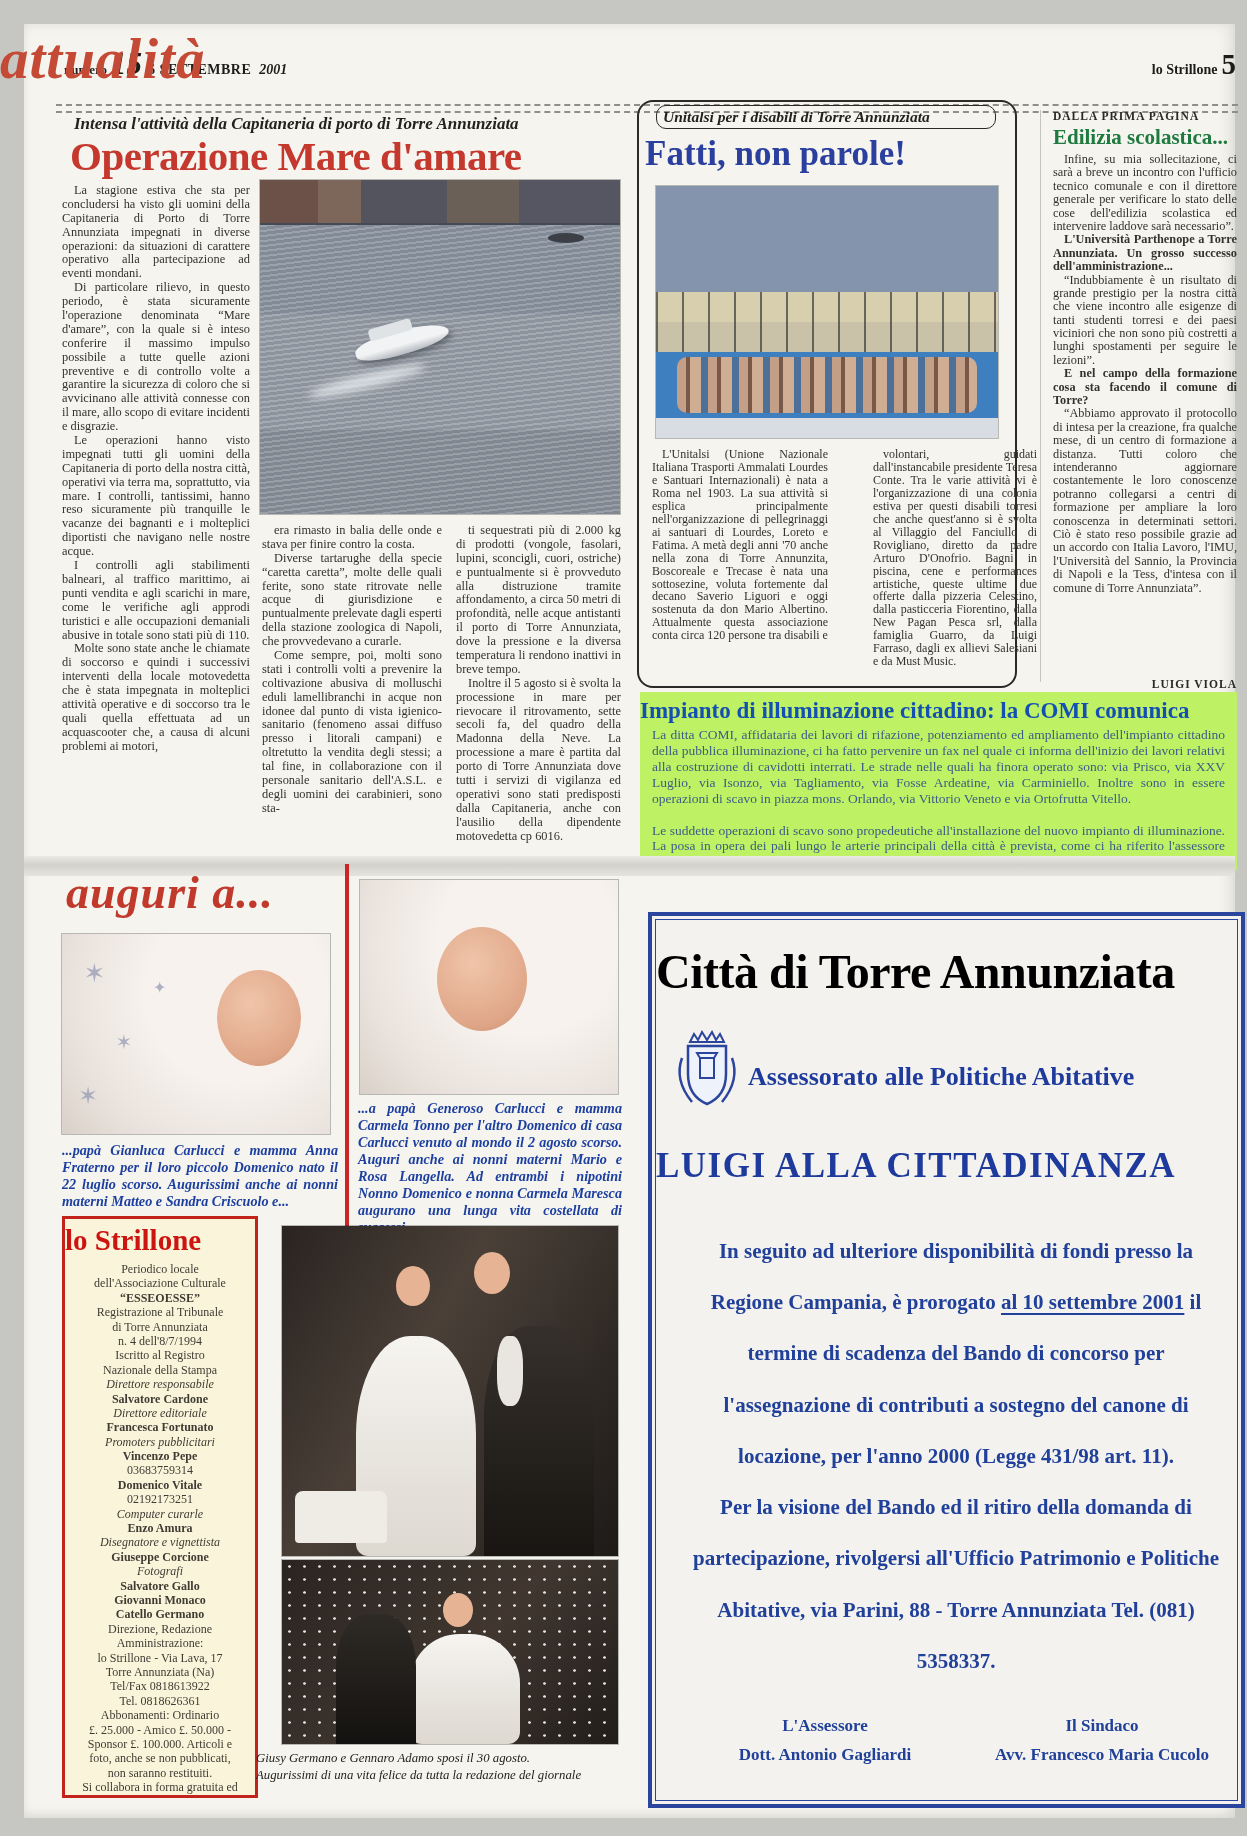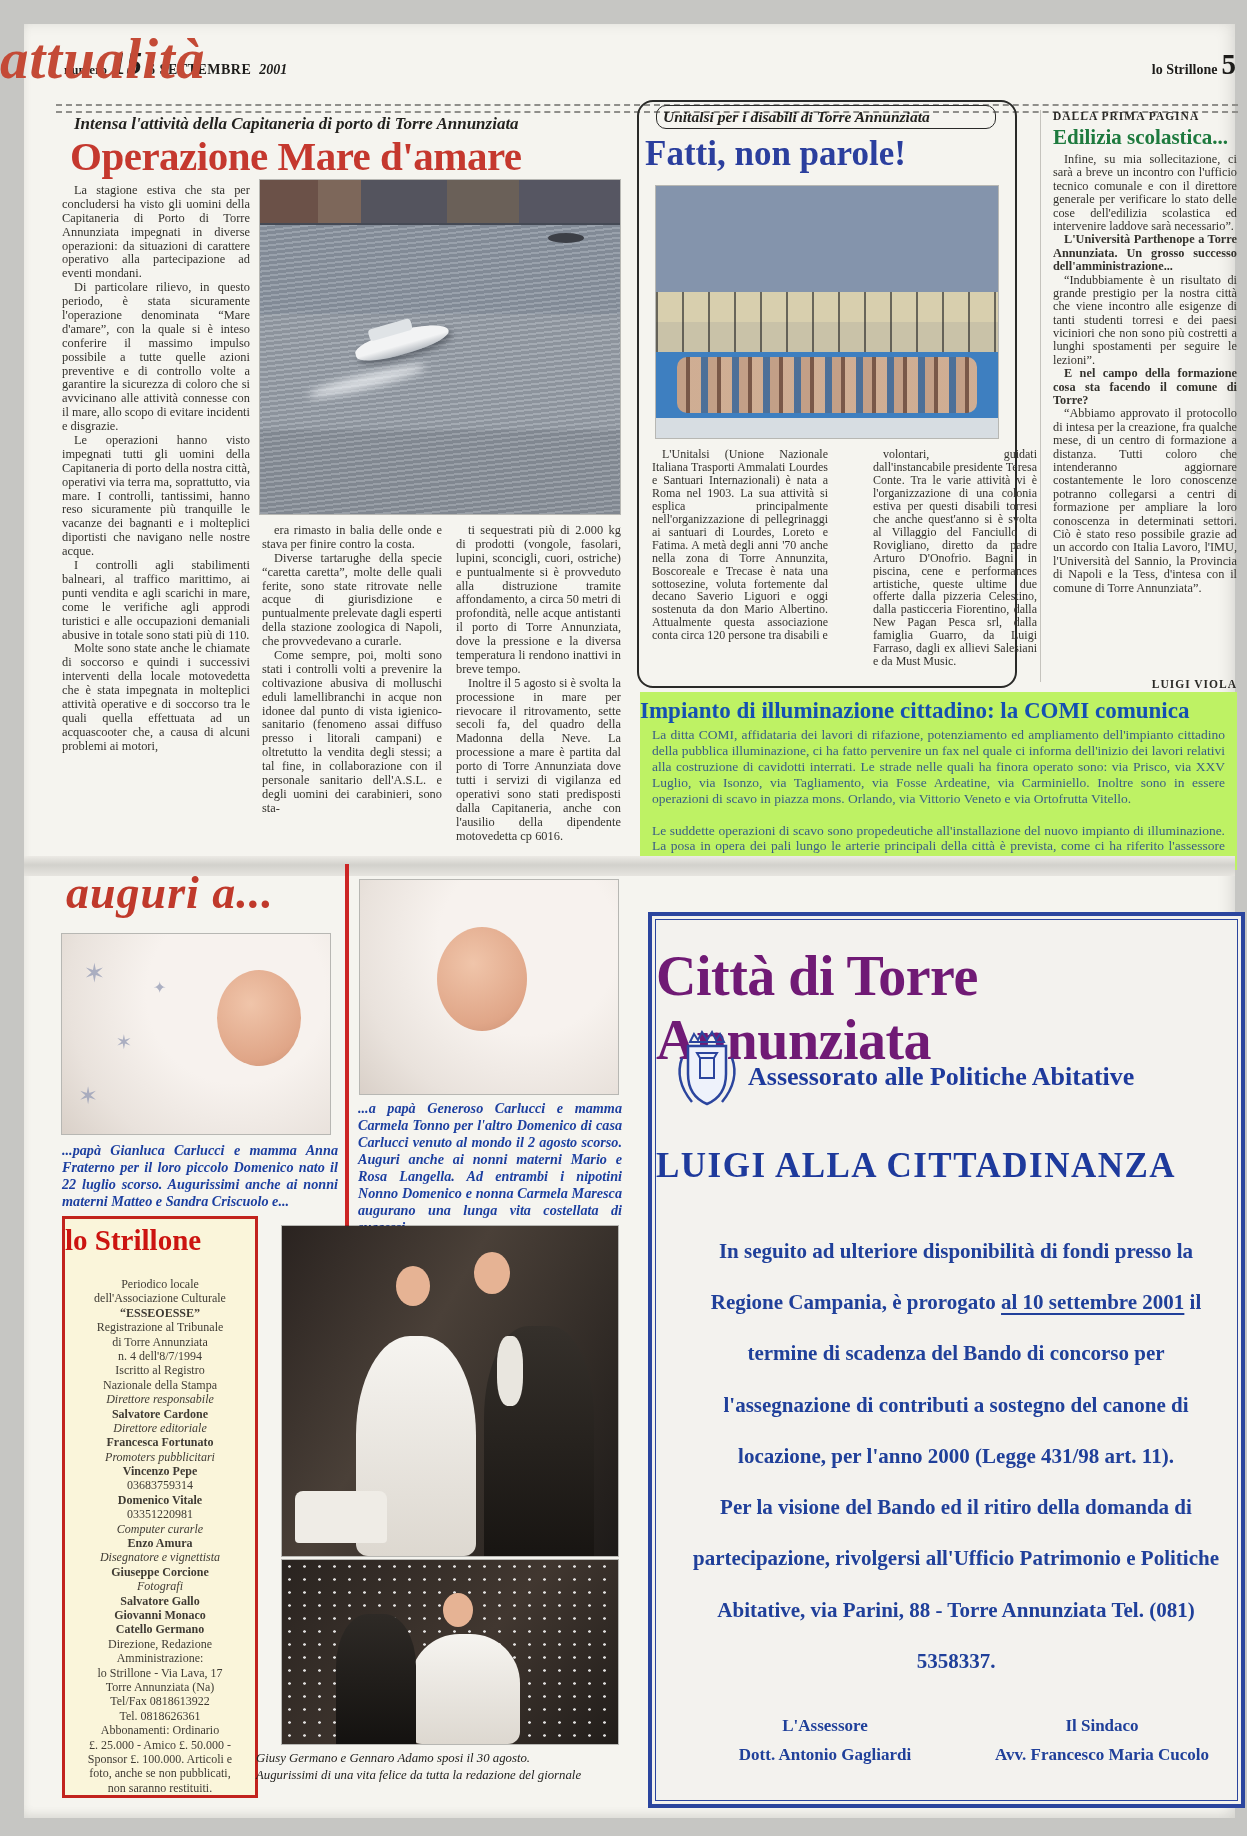--- a/index.html
+++ b/index.html
@@ -57,21 +57,21 @@
   .mhlines{font-size:12px;line-height:1.2;color:#3f3b34;text-align:center;}
   .mhlines .it{font-style:italic;}
   .mhlines .b{font-weight:bold;}
 
   
   .wcap{font-size:12.8px;font-style:italic;font-weight:normal;color:#23221f;line-height:1.35;}
 
   
   .adbox{border:4px solid #2b459e;background:#f3f2ee;}
   .adbox .inner{position:absolute;inset:3px;border:1px solid #2b459e;pointer-events:none;}
-  .adtitle{font-size:56px;font-weight:bold;color:#701a75;letter-spacing:-.5px;}
+  .adtitle{font-size:48px;font-weight:bold;color:#000000;letter-spacing:-.5px;}
   .adsub{font-size:26px;font-weight:bold;color:#1e3a9c;}
   .adnotice{font-size:35px;font-weight:bold;color:#1e3a9c;letter-spacing:1.5px;}
   .adbody{font-size:21px;font-weight:bold;color:#20409a;line-height:2.44;text-align:center;}
   .adbody .u{text-decoration:underline;text-decoration-thickness:2px;text-underline-offset:4px;}
   .adsig{font-size:17px;font-weight:bold;color:#20409a;text-align:center;line-height:1.7;}
 
   
   .photo{box-shadow:0 0 0 1px rgba(0,0,0,.25);}
   .photo-sea{background:
       repeating-linear-gradient(173deg, rgba(255,255,255,.10) 0 2px, rgba(20,25,35,.10) 2px 5px),
@@ -197,38 +197,38 @@
   </div>
   <div class="abs cap-blue" style="left:62px;top:1142px;width:276px;">...papà Gianluca Carlucci e mamma Anna Fraterno per il loro piccolo Domenico nato il 22 luglio scorso. Augurissimi anche ai nonni materni Matteo e Sandra Criscuolo e...</div>
 
   <div class="abs photo photo-baby" style="left:360px;top:880px;width:258px;height:214px;">
     <div class="baby-face" style="left:30%;top:22%;width:90px;height:104px;"></div>
   </div>
   <div class="abs cap-blue" style="left:358px;top:1100px;width:264px;">...a papà Generoso Carlucci e mamma Carmela Tonno per l'altro Domenico di casa Carlucci venuto al mondo il 2 agosto scorso. Auguri anche ai nonni materni Mario e Rosa Langella. Ad entrambi i nipotini Nonno Domenico e nonna Carmela Maresca augurano una lunga vita costellata di successi</div>
 
   <div class="abs mhbox hid" style="left:62px;top:1216px;width:190px;height:576px;">
     <div class="mhtitle ctr" style="margin-top:5px;">lo Strillone</div>
-    <div class="mhlines" style="margin-top:20px;">
+    <div class="mhlines" style="margin-top:5px;">
         <div>Periodico locale</div>
         <div>dell'Associazione Culturale</div>
         <div class="b">“ESSEOESSE”</div>
         <div>Registrazione al Tribunale</div>
         <div>di Torre Annunziata</div>
         <div>n. 4 dell'8/7/1994</div>
         <div>Iscritto al Registro</div>
         <div>Nazionale della Stampa</div>
         <div class="it">Direttore responsabile</div>
         <div class="b">Salvatore Cardone</div>
         <div class="it">Direttore editoriale</div>
         <div class="b">Francesca Fortunato</div>
         <div class="it">Promoters pubblicitari</div>
         <div class="b">Vincenzo Pepe</div>
         <div>03683759314</div>
         <div class="b">Domenico Vitale</div>
-        <div>03351220981</div>
+        <div>02192173251</div>
         <div class="it">Computer curarle</div>
         <div class="b">Enzo Amura</div>
         <div class="it">Disegnatore e vignettista</div>
         <div class="b">Giuseppe Corcione</div>
         <div class="it">Fotografi</div>
         <div class="b">Salvatore Gallo</div>
         <div class="b">Giovanni Monaco</div>
         <div class="b">Catello Germano</div>
         <div>Direzione, Redazione</div>
         <div>Amministrazione:</div>

